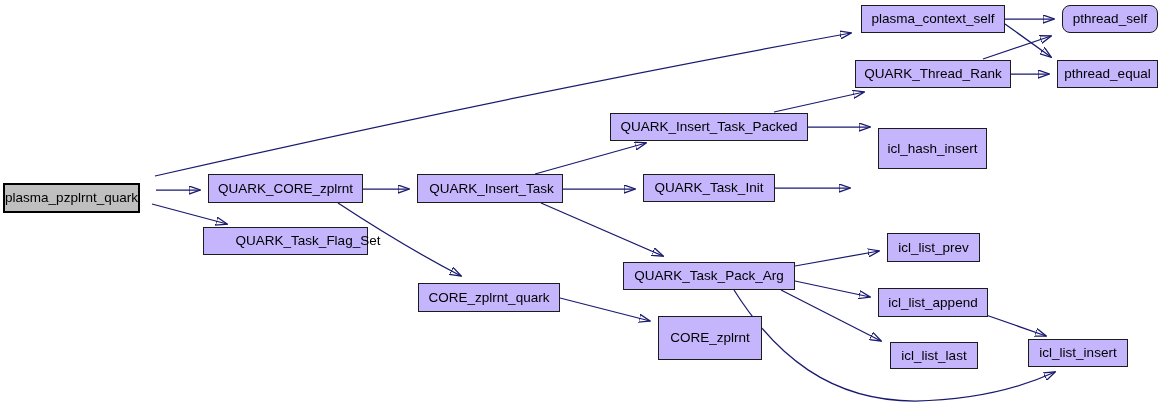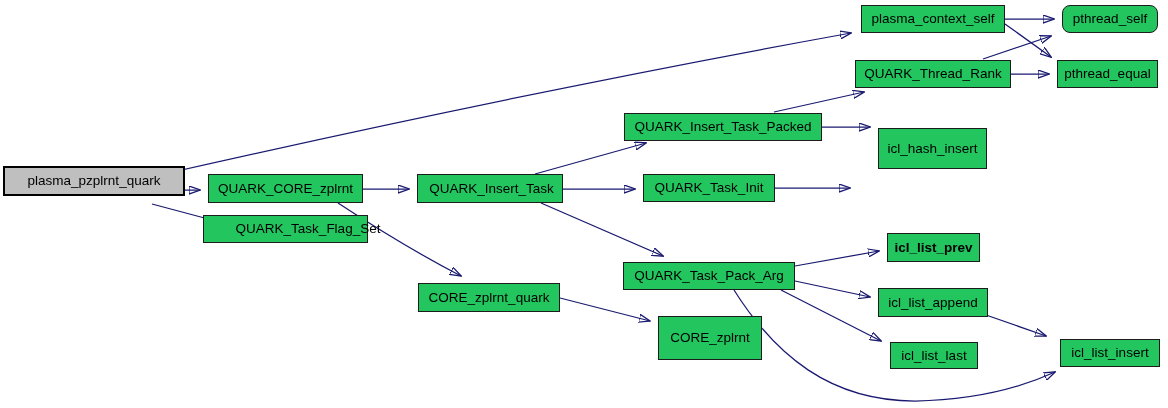--- a/index.html
+++ b/index.html
@@ -7,21 +7,21 @@
     position:relative;
     width:1168px;height:408px;
     background:#ffffff;
     font-family:"Liberation Sans", sans-serif;
     overflow:hidden;
   }
   .edges{position:absolute;left:0;top:0;width:1168px;height:408px;}
   .edges path{fill:none;stroke:#191970;stroke-width:1.25px;}
   .node{
     position:absolute;box-sizing:border-box;
-    background:#22c55e;border:1px solid #1c1c1c;
+    background:#c4b5fd;border:1px solid #1c1c1c;
     color:#000000;
     display:flex;align-items:center;justify-content:center;
     font-size:13.5px;line-height:1.3;
     text-align:center;white-space:pre-line;
     padding:0 3px;
   }
   .node.current{background:#bfbfbf;border:2px solid #000000;}
 </style>
 </head>
 <body>
@@ -50,50 +50,50 @@
     <path d="M 983,59 L 1051,36" marker-end="url(#arrow)"></path>
     <path d="M 1011,74 L 1049,74" marker-end="url(#arrow)"></path>
     <path d="M 795,266 L 879,251" marker-end="url(#arrow)"></path>
     <path d="M 795,281 L 870,297" marker-end="url(#arrow)"></path>
     <path d="M 781,290 L 881,341" marker-end="url(#arrow)"></path>
     <path d="M 734,290 C 775,355 830,401 915,401 C 975,400 1018,389 1055,372" marker-end="url(#arrow)"></path>
     <path d="M 560,298 L 650,321" marker-end="url(#arrow)"></path>
     <path d="M 986,315 L 1046,336" marker-end="url(#arrow)"></path>
   </svg>
 
-  <div class="node current" style="left:3px;top:166px;width:182px;height:30px;">plasma_pzplrnt_quark</div>
+  <div class="node current" style="left:3px;top:183px;width:137px;height:30px;">plasma_pzplrnt_quark</div>
 
   <div class="node" style="left:208px;top:174px;width:155px;height:29px;">QUARK_CORE_zplrnt</div>
 
-  <div class="node" style="left:203px;top:215px;width:165px;height:28px;padding-left:48px;">QUARK_Task_Flag_Set</div>
+  <div class="node" style="left:203px;top:227px;width:165px;height:28px;padding-left:48px;">QUARK_Task_Flag_Set</div>
 
   <div class="node" style="left:417px;top:174px;width:146px;height:29px;padding-left:6px;">QUARK_Insert_Task</div>
 
-  <div class="node" style="left:624px;top:113px;width:198px;height:28px;">QUARK_Insert_Task_Packed</div>
+  <div class="node" style="left:610px;top:113px;width:198px;height:28px;">QUARK_Insert_Task_Packed</div>
 
   <div class="node" style="left:643px;top:174px;width:132px;height:28px;">QUARK_Task_Init</div>
 
   <div class="node" style="left:623px;top:262px;width:172px;height:28px;">QUARK_Task_Pack_Arg</div>
 
   <div class="node" style="left:418px;top:283px;width:142px;height:29px;">CORE_zplrnt_quark</div>
 
   <div class="node" style="left:658px;top:316px;width:104px;height:44px;">CORE_zplrnt</div>
 
   <div class="node" style="left:861px;top:5px;width:144px;height:28px;">plasma_context_self</div>
 
   <div class="node" style="left:855px;top:60px;width:156px;height:28px;">QUARK_Thread_Rank</div>
 
   <div class="node" style="left:878px;top:128px;width:109px;height:41px;">icl_hash_insert</div>
 
 
-  <div class="node" style="left:887px;top:233px;width:93px;height:29px;font-weight:bold;">icl_list_prev</div>
+  <div class="node" style="left:887px;top:233px;width:93px;height:29px;">icl_list_prev</div>
 
   <div class="node" style="left:878px;top:288px;width:110px;height:29px;">icl_list_append</div>
 
   <div class="node" style="left:890px;top:342px;width:88px;height:27px;">icl_list_last</div>
 
   <div class="node" style="left:1062px;top:5px;width:96px;height:28px;border-radius:8px;">pthread_self</div>
 
   <div class="node" style="left:1057px;top:60px;width:101px;height:28px;">pthread_equal</div>
 
-  <div class="node" style="left:1060px;top:339px;width:100px;height:28px;">icl_list_insert</div>
+  <div class="node" style="left:1028px;top:339px;width:100px;height:28px;">icl_list_insert</div>
 
 </div>
 
 </body></html>

